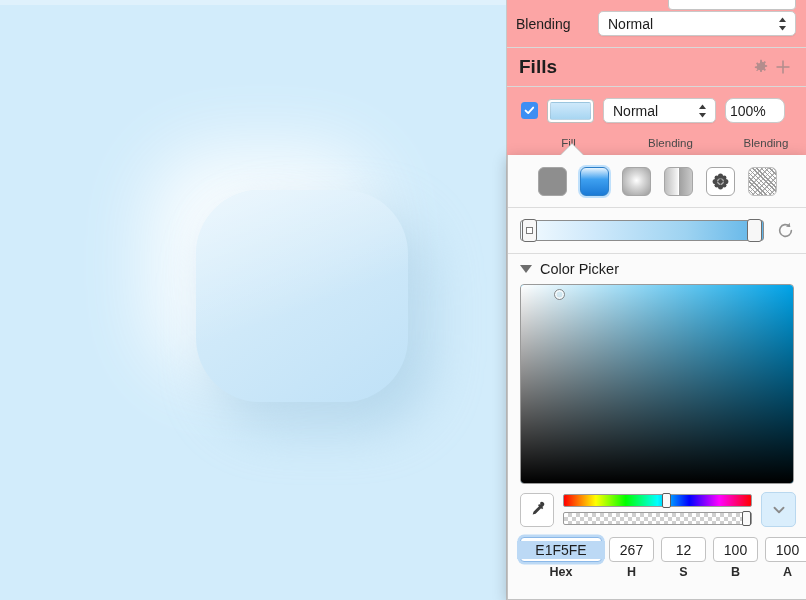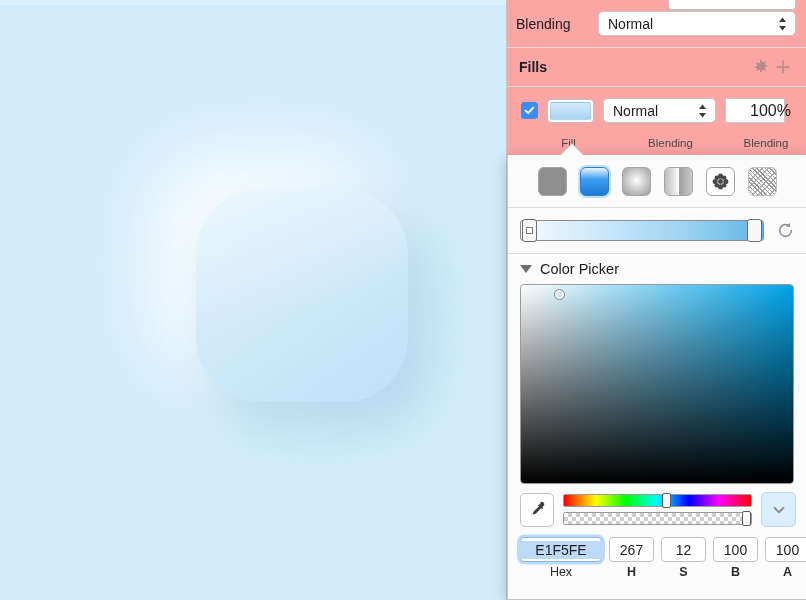--- a/index.html
+++ b/index.html
@@ -113,21 +113,21 @@
   .stepper svg { display: block; }
 
   
   .fills-header {
     height: 38px;
     display: flex; align-items: center;
     padding: 0 12px 0 12px;
     box-sizing: border-box;
   }
   .fills-title {
-    font-size: 14px; font-weight: bold; color: #1d1d1d;
+    font-size: 19px; font-weight: bold; color: #1d1d1d;
     flex: 1;
   }
   .hdr-icon {
     width: 22px; height: 22px;
     display: flex; align-items: center; justify-content: center;
     opacity: .55;
   }
 
   
   .fill-row {
@@ -162,24 +162,24 @@
     width: 113px; flex: none; position: relative;
     height: 25px; background: #fff;
     border: 1px solid #c9c9c9; border-radius: 5px;
     box-shadow: 0 1px 1px rgba(0,0,0,.05);
     display: flex; align-items: center;
     padding-left: 9px; box-sizing: border-box;
   }
   .opacity-field {
     width: 60px; flex: none; height: 25px;
     background: #fff; border: 1px solid #c9c9c9;
-    border-radius: 0;
-    display: flex; align-items: center;
-    padding-left: 24px; box-sizing: border-box;
-    font-size: 16px; color: #1d1d1d;
+    border-radius: 8px;
+    display: flex; align-items: center;
+    padding-left: 4px; box-sizing: border-box;
+    font-size: 14px; color: #1d1d1d;
   }
 
   
   .col-captions {
     display: flex; align-items: center;
     padding: 0 10px 0 14px;
     box-sizing: border-box;
     height: 18px;
     font-size: 11.5px; color: #4a4a4a; justify-content: flex-end;
   }
@@ -398,21 +398,21 @@
   .vfield-hex .hexval {
     background: #bcd9f5;
     padding: 1px 18px;
     font-size: 14px;
     color: #1d1d1d;
   }
   .vfield-num { width: 45px; }
   .vfield-cap {
     font-size: 12.5px; color: #2b2b2b; font-weight: bold;
   }
-  .vfield-cap.hexcap { font-weight: normal; }
+  .vfield-cap.hexcap { font-weight: bold; }
 </style>
 </head>
 <body>
 
 <div id="app">
 
   <div id="canvas" style="background: rgb(210, 236, 251);">
     <div id="canvas-topstrip"></div>
     <div id="artboard-glow"></div>
     <div id="artboard-shadow"></div>

